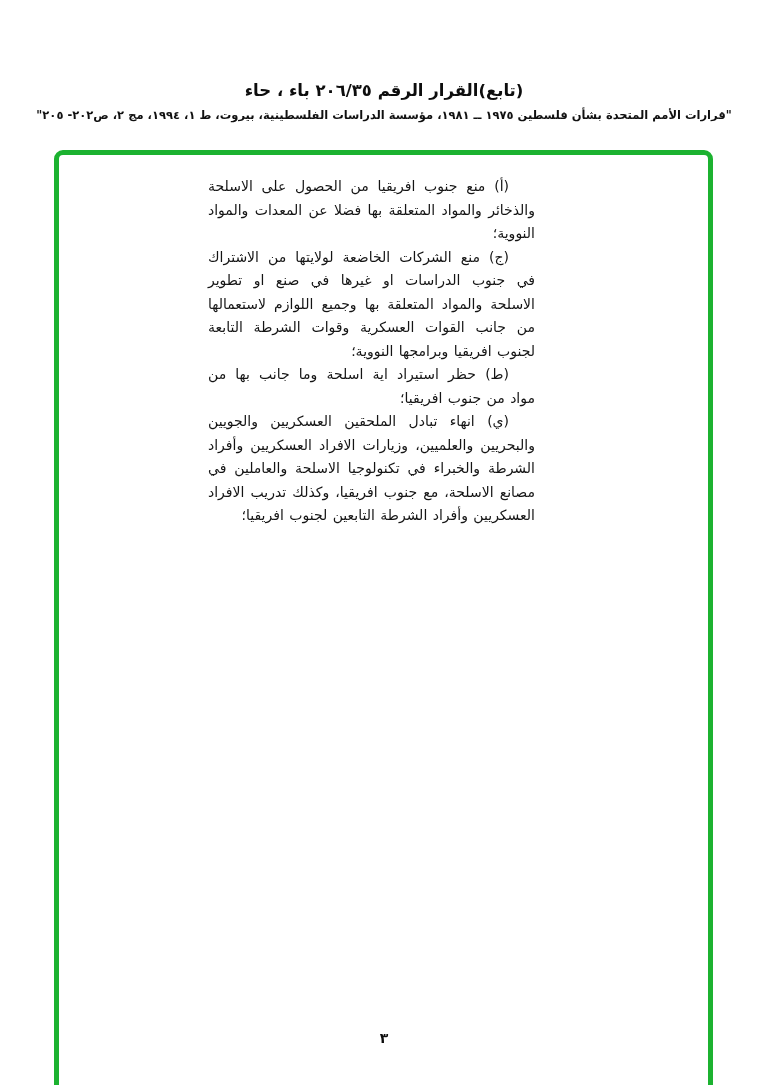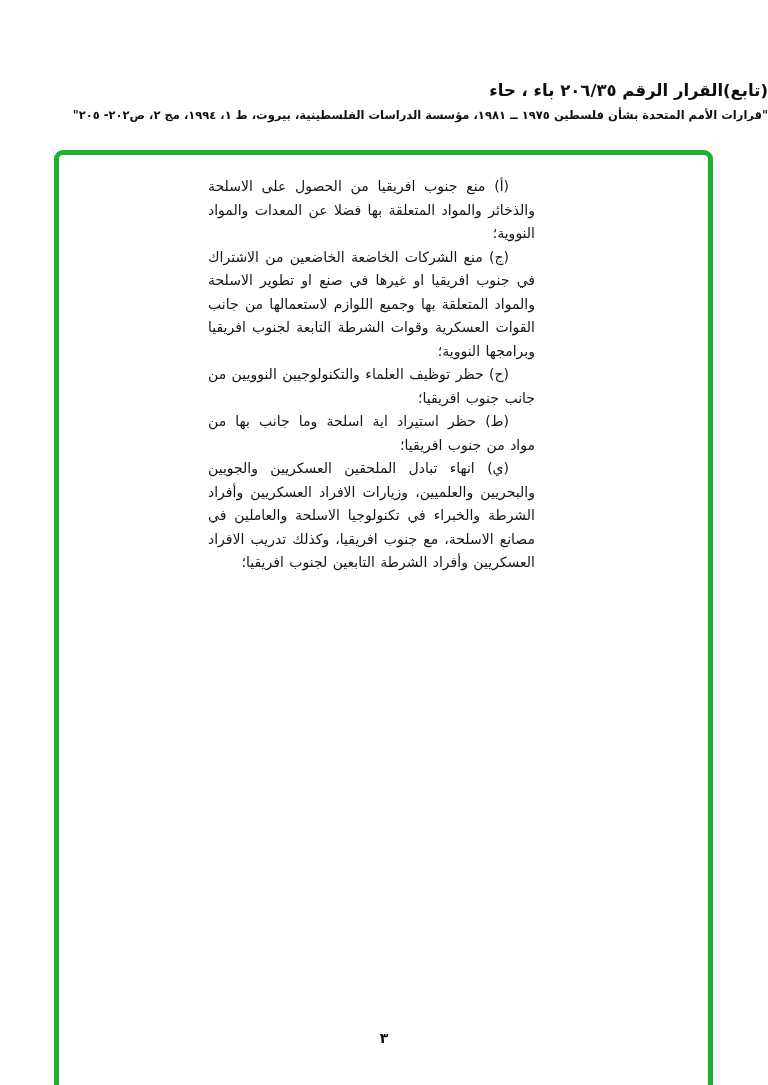--- a/index.html
+++ b/index.html
@@ -11,21 +11,21 @@
     overflow: hidden;
   }
   .sheet {
     position: relative;
     width: 768px; height: 1085px;
     direction: rtl;
   }
   .doc-header {
     position: absolute;
     top: 80px; left: 0; right: 0;
-    text-align: right;
+    text-align: center;
     direction: rtl;
   }
   .doc-title {
     font-size: 16.5px;
     font-weight: bold;
     letter-spacing: 0;
     color: #0d0d0d;
     line-height: 1.35;
   }
   .doc-citation {
@@ -77,22 +77,21 @@
 <div class="sheet">
 
   <header class="doc-header">
     <h1 class="doc-title">(تابع)القرار الرقم ٢٠٦/٣٥ باء ، حاء</h1>
     <div class="doc-citation">"قرارات الأمم المتحدة بشأن فلسطين ١٩٧٥ ــ ١٩٨١، مؤسسة الدراسات الفلسطينية، بيروت، ط ١، ١٩٩٤، مج ٢، ص٢٠٢- ٢٠٥"</div>
   </header>
 
   <section class="green-box">
     <div class="text-col">
       <p class="clause"><span class="marker">(أ)</span> <span>منع جنوب افريقيا من الحصول على الاسلحة والذخائر والمواد المتعلقة بها فضلا عن المعدات والمواد النووية؛</span></p>
-      <p class="clause"><span class="marker">(ج)</span> <span>منع الشركات الخاضعة الخاضعين من الاشتراك في جنوب افريقيا او غيرها في صنع او تطوير الاسلحة والمواد المتعلقة بها وجميع اللوازم لاستعمالها من جانب القوات العسكرية وقوات الشرطة التابعة لجنوب افريقيا وبرامجها النووية؛</span></p>
-      <p class="clause"><span class="marker">(ح)</span> <span>حظر توظيف العلماء والتكنولوجيين النوويين من جانب جنوب افريقيا؛</span></p>
+      <p class="clause"><span class="marker">(ج)</span> <span>منع الشركات الخاضعة لولايتها من الاشتراك في جنوب الدراسات او غيرها في صنع او تطوير الاسلحة والمواد المتعلقة بها وجميع اللوازم لاستعمالها من جانب القوات العسكرية وقوات الشرطة التابعة لجنوب افريقيا وبرامجها النووية؛</span></p>
       <p class="clause"><span class="marker">(ط)</span> <span>حظر استيراد اية اسلحة وما جانب بها من مواد من جنوب افريقيا؛</span></p>
       <p class="clause"><span class="marker">(ي)</span> <span>انهاء تبادل الملحقين العسكريين والجويين والبحريين والعلميين، وزيارات الافراد العسكريين وأفراد الشرطة والخبراء في تكنولوجيا الاسلحة والعاملين في مصانع الاسلحة، مع جنوب افريقيا، وكذلك تدريب الافراد العسكريين وأفراد الشرطة التابعين لجنوب افريقيا؛</span></p>
     </div>
   </section>
 
   <footer class="doc-footer">
     <div class="page-number">٣</div>
   </footer>
 
 </div>

